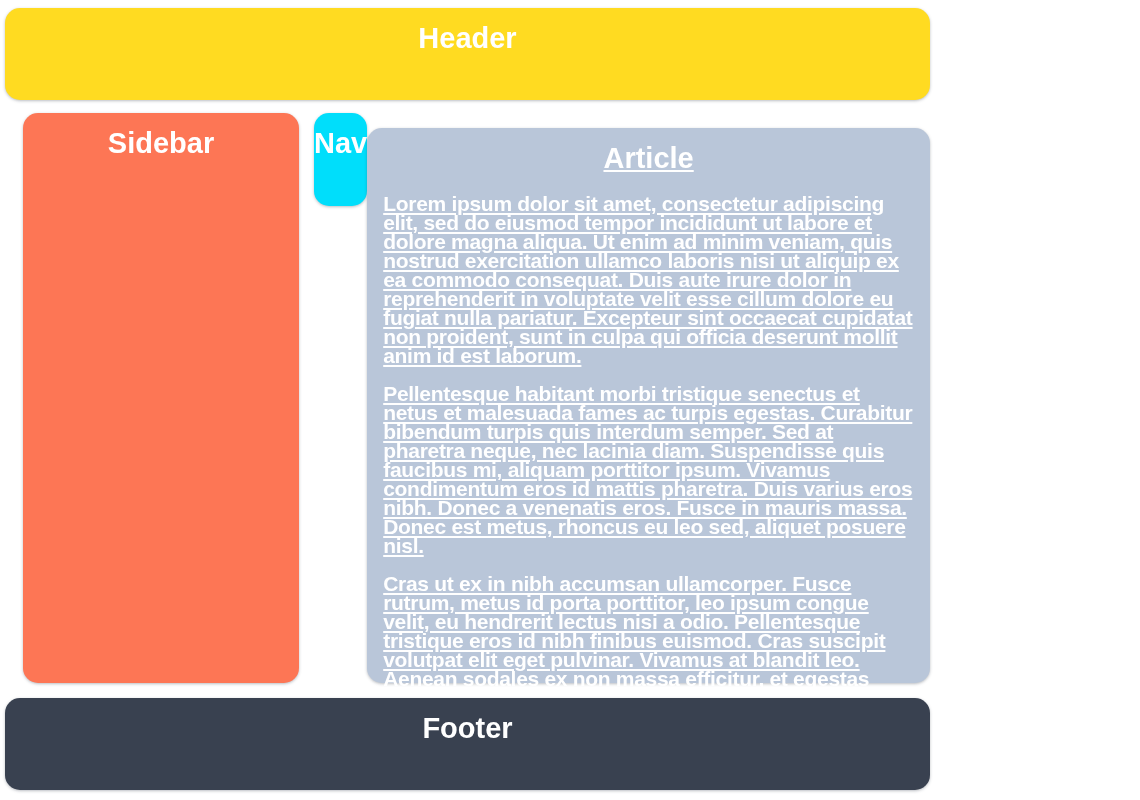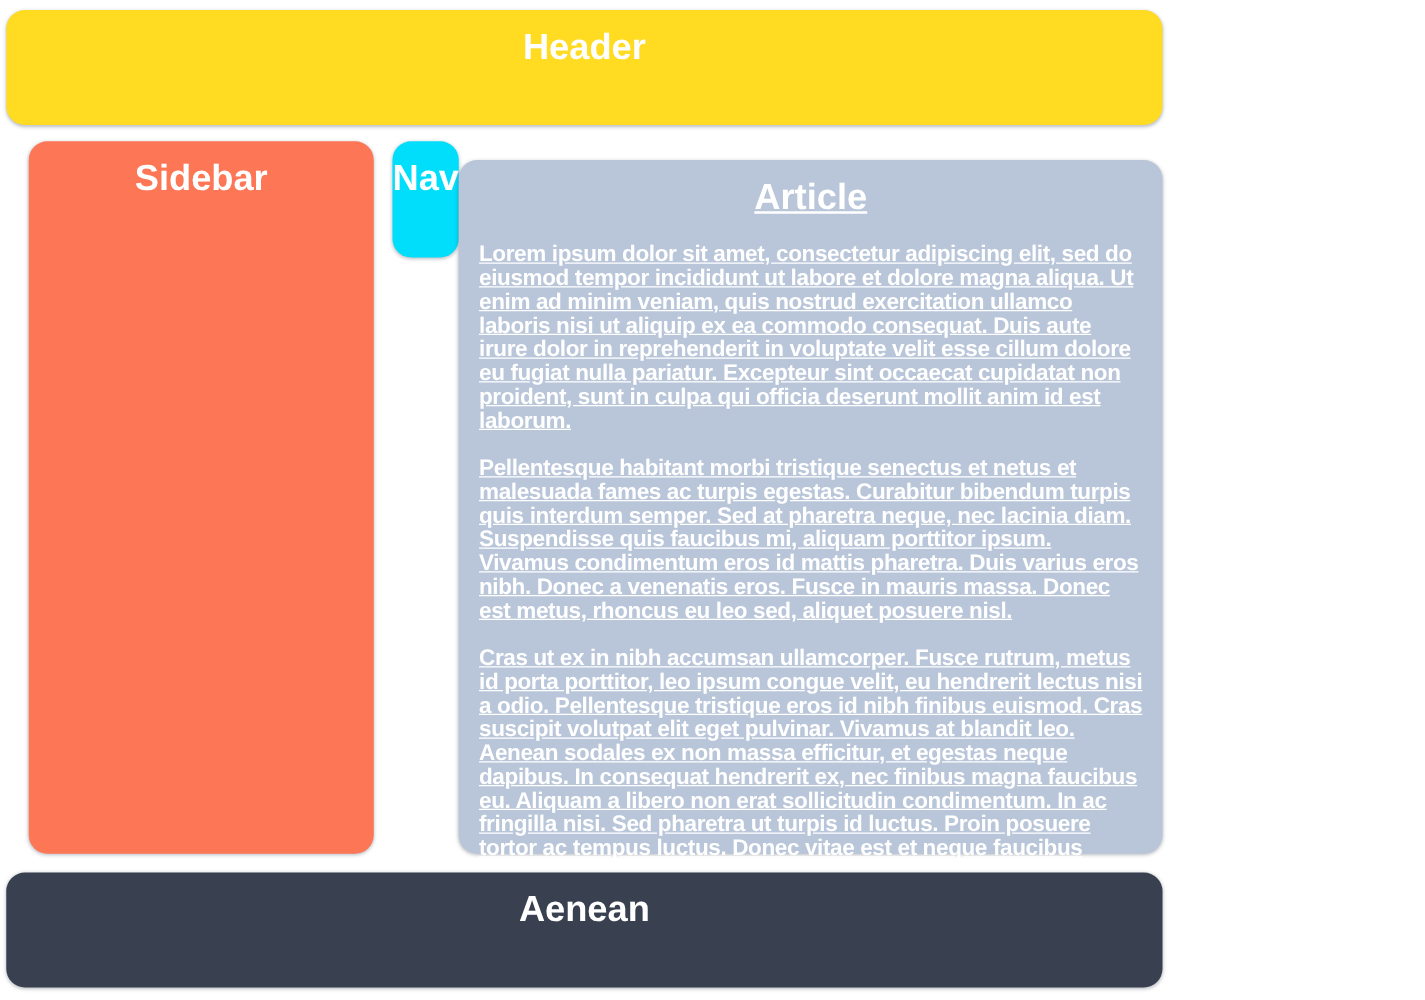--- a/index.html
+++ b/index.html
@@ -65,21 +65,21 @@
   }
   .article {
     margin-top: 15px;
     flex: 1 1 auto;
     background: var(--article-bg, #b9c6d9);
     padding: 0 16px 14px 16px;
     text-decoration: underline;
   }
   .article-body p {
     margin: 19px 0 0 0;
-    font-size: 18px;
+    font-size: 21px;
     line-height: 19px;
     font-weight: 700;
     letter-spacing: -0.3px;
     color: #ffffff;
     text-align: left;
   }
   .footer {
     margin-top: 15px;
     height: 92px;
     flex: 0 0 auto;
@@ -113,16 +113,16 @@
           <p>Lorem ipsum dolor sit amet, consectetur adipiscing elit, sed do eiusmod tempor incididunt ut labore et dolore magna aliqua. Ut enim ad minim veniam, quis nostrud exercitation ullamco laboris nisi ut aliquip ex ea commodo consequat. Duis aute irure dolor in reprehenderit in voluptate velit esse cillum dolore eu fugiat nulla pariatur. Excepteur sint occaecat cupidatat non proident, sunt in culpa qui officia deserunt mollit anim id est laborum.</p>
           <p>Pellentesque habitant morbi tristique senectus et netus et malesuada fames ac turpis egestas. Curabitur bibendum turpis quis interdum semper. Sed at pharetra neque, nec lacinia diam. Suspendisse quis faucibus mi, aliquam porttitor ipsum. Vivamus condimentum eros id mattis pharetra. Duis varius eros nibh. Donec a venenatis eros. Fusce in mauris massa. Donec est metus, rhoncus eu leo sed, aliquet posuere nisl.</p>
           <p>Cras ut ex in nibh accumsan ullamcorper. Fusce rutrum, metus id porta porttitor, leo ipsum congue velit, eu hendrerit lectus nisi a odio. Pellentesque tristique eros id nibh finibus euismod. Cras suscipit volutpat elit eget pulvinar. Vivamus at blandit leo. Aenean sodales ex non massa efficitur, et egestas neque dapibus. In consequat hendrerit ex, nec finibus magna faucibus eu. Aliquam a libero non erat sollicitudin condimentum. In ac fringilla nisi. Sed pharetra ut turpis id luctus. Proin posuere tortor ac tempus luctus. Donec vitae est et neque faucibus posuere. Class aptent taciti sociosqu ad litora torquent per conubia nostra, per inceptos himenaeos.</p>
         </div>
       </article>
 
     </div>
   </div>
 
   <footer class="box footer">
-    <h2>Aenean</h2>
+    <h2>Footer</h2>
   </footer>
 
 </div>
 
 </body></html>

